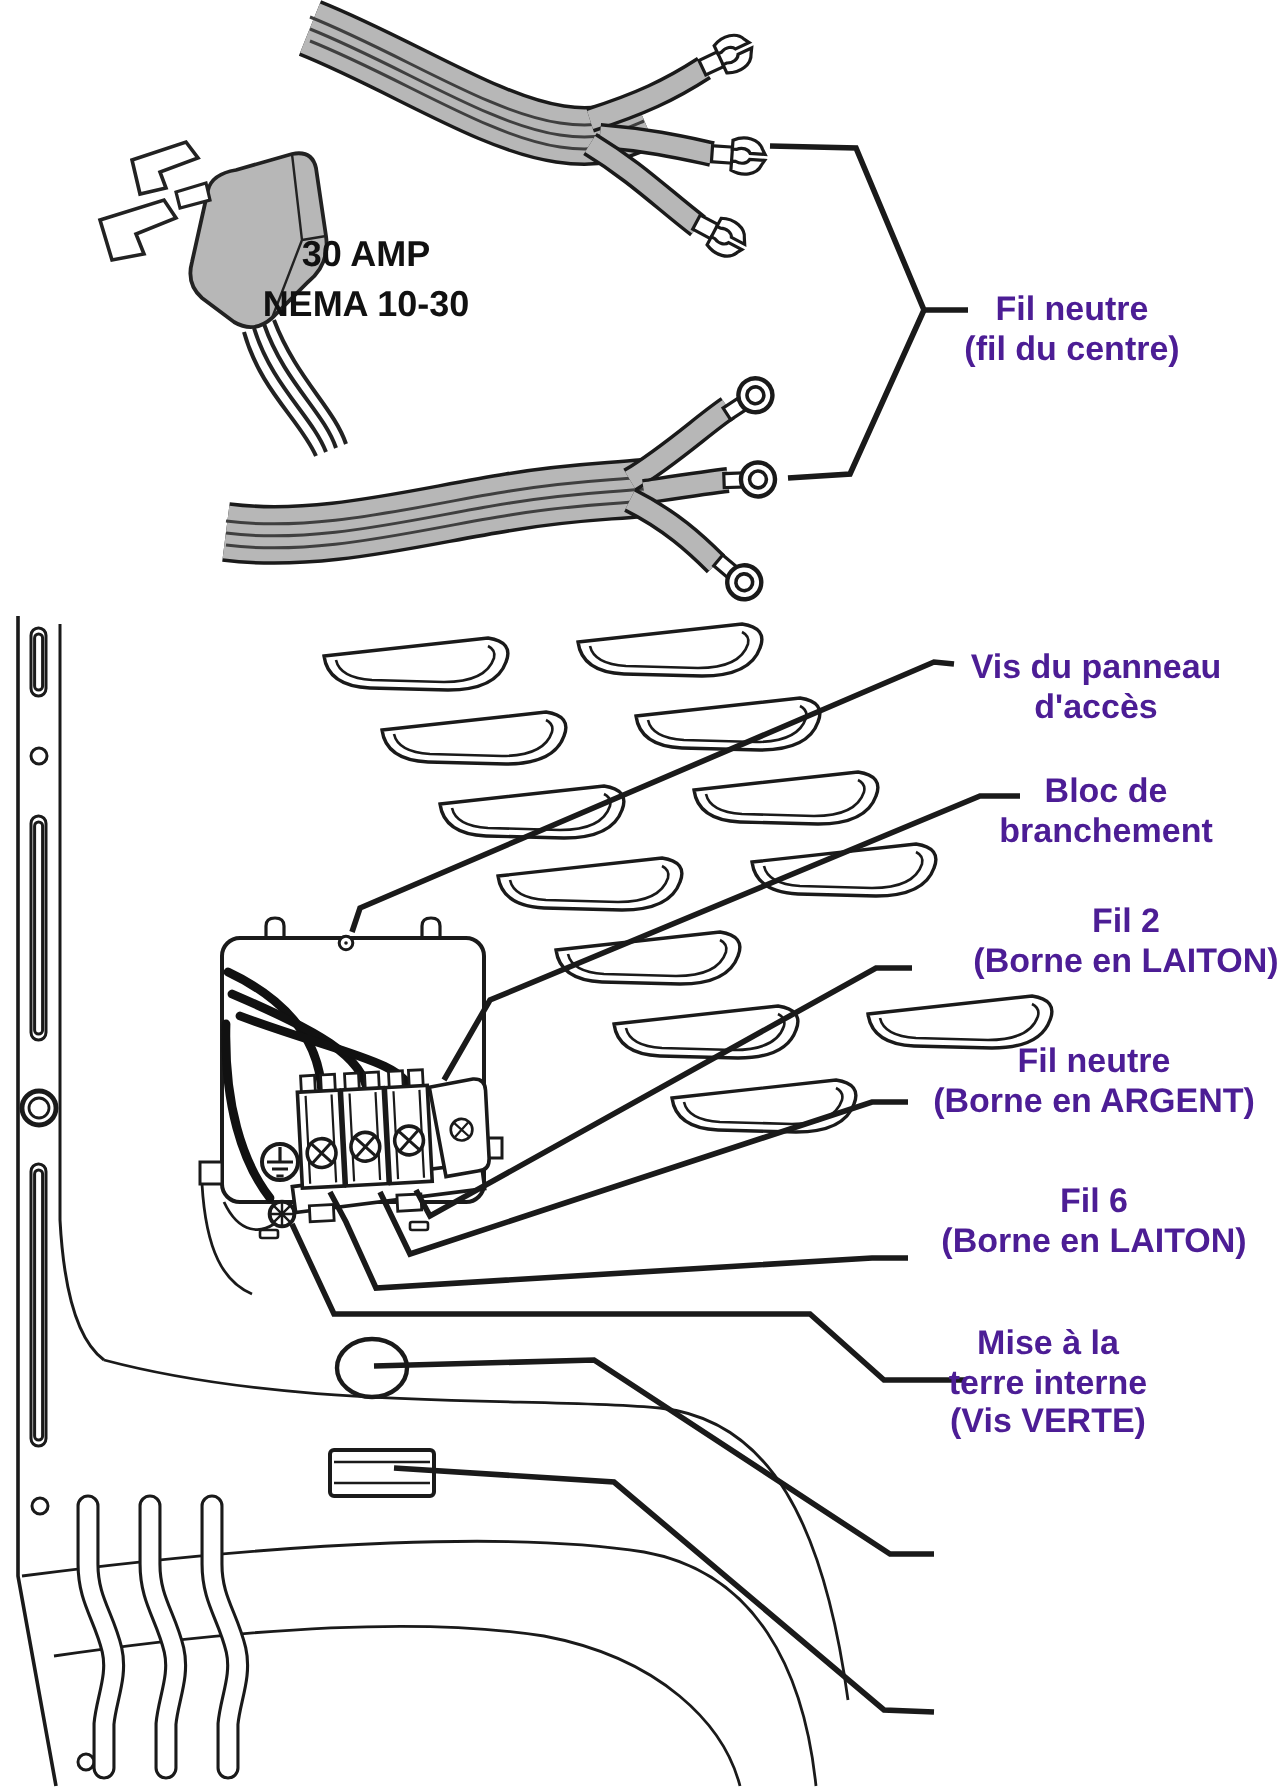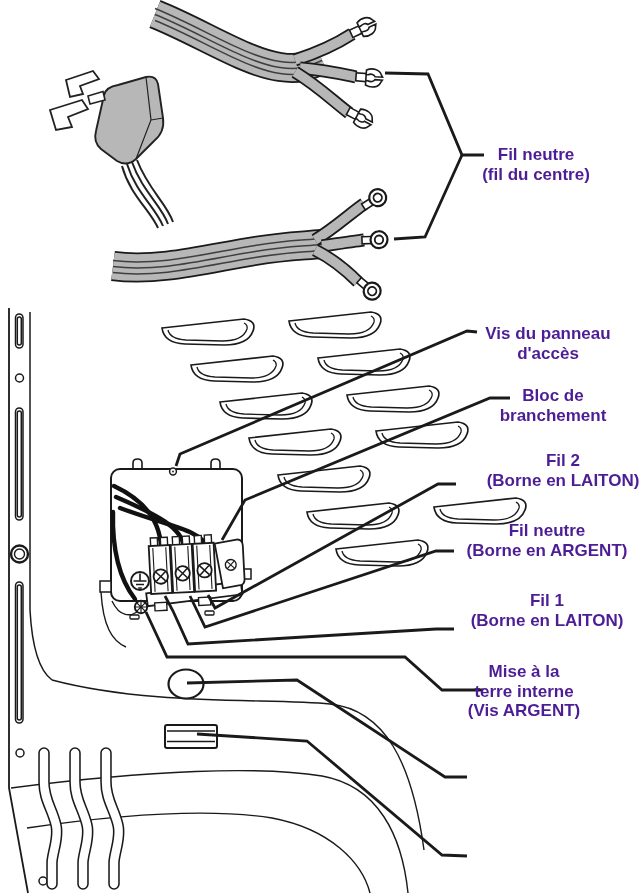--- a/index.html
+++ b/index.html
@@ -222,20 +222,24 @@
       <path d="M 322,246 C 342,243 355,241 364,240" stroke="#b7b7b7" stroke-width="9.5"></path>
       <path d="M 315,250 C 335,260 348,272 358,282" stroke="#1a1a1a" stroke-width="13"></path>
       <path d="M 315,250 C 335,260 348,272 358,282" stroke="#b7b7b7" stroke-width="9.5"></path>
     </g>
     <use href="#ringt" transform="translate(371,202) rotate(-33)"></use>
     <use href="#ringt" transform="translate(371,240) rotate(-2)"></use>
     <use href="#ringt" transform="translate(366,286) rotate(40)"></use>
   </g>
 </svg>
 
+<div class="plug-label" style="left:183px;top:115px">
+  <div>30 AMP</div>
+  <div>NEMA 10-30</div>
+</div>
 
 <div class="callout" style="left:536px;top:145px">
   <div>Fil neutre</div>
   <div>(fil du centre)</div>
 </div>
 
 <div class="callout" style="left:548px;top:324px">
   <div>Vis du panneau</div>
   <div>d'accès</div>
 </div>
@@ -249,25 +253,25 @@
   <div>Fil 2</div>
   <div>(Borne en LAITON)</div>
 </div>
 
 <div class="callout" style="left:547px;top:521px">
   <div>Fil neutre</div>
   <div>(Borne en ARGENT)</div>
 </div>
 
 <div class="callout" style="left:547px;top:591px">
-  <div>Fil 1</div>
+  <div>Fil 6</div>
   <div>(Borne en LAITON)</div>
 </div>
 
 <div class="callout" style="left:524px;top:662px">
   <div>Mise à la</div>
   <div>terre interne</div>
-  <div>(Vis ARGENT)</div>
+  <div>(Vis VERTE)</div>
 </div>
 
 
 
 </div>
 
 </body></html>

